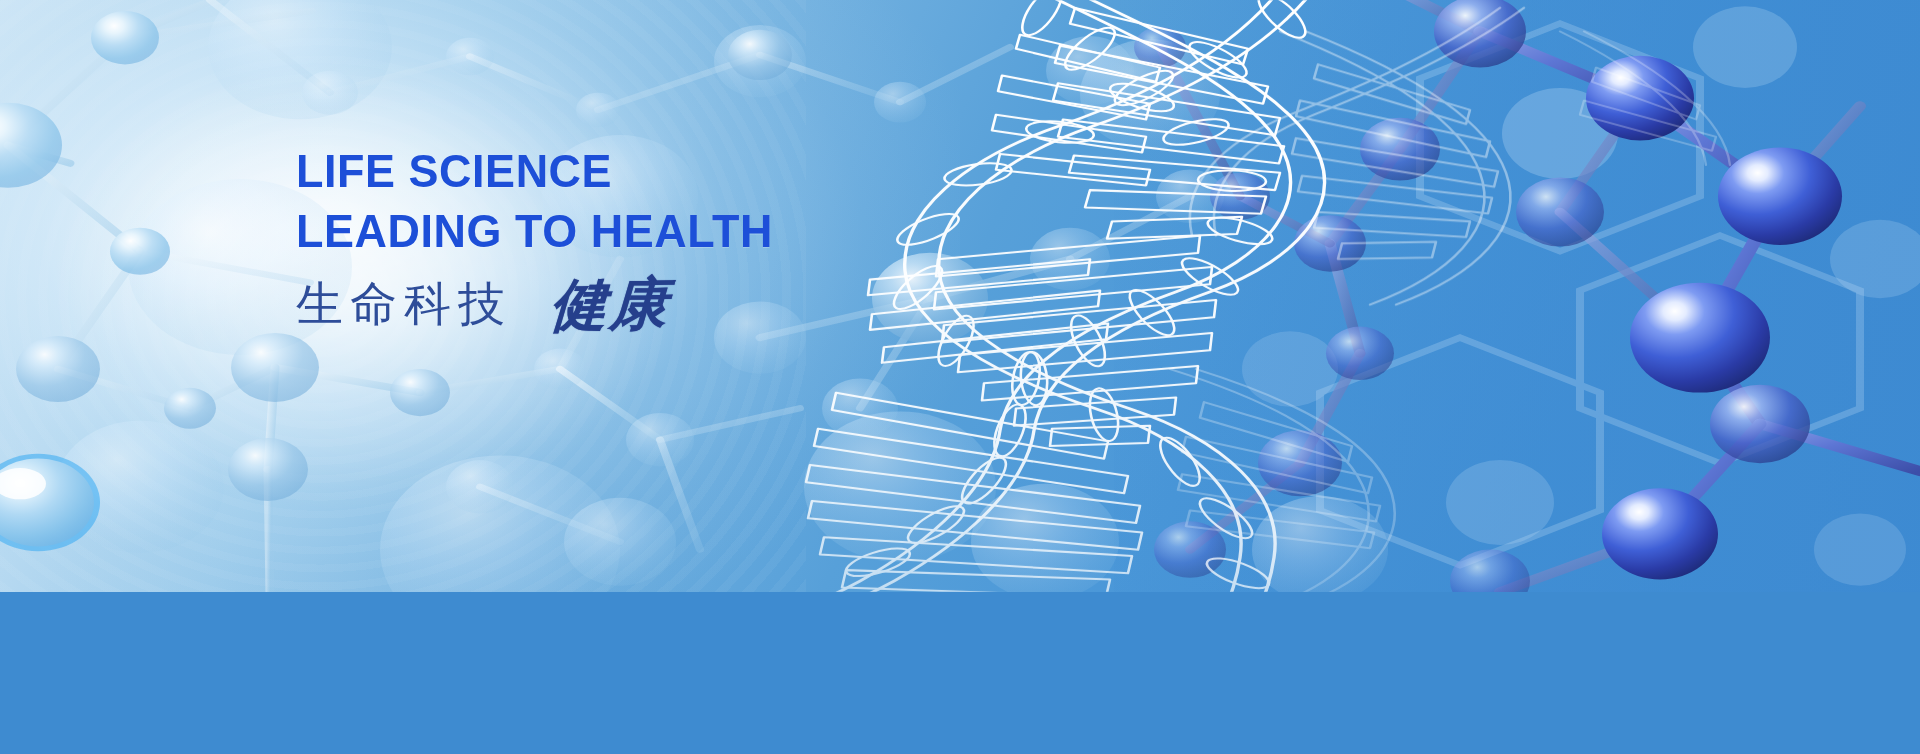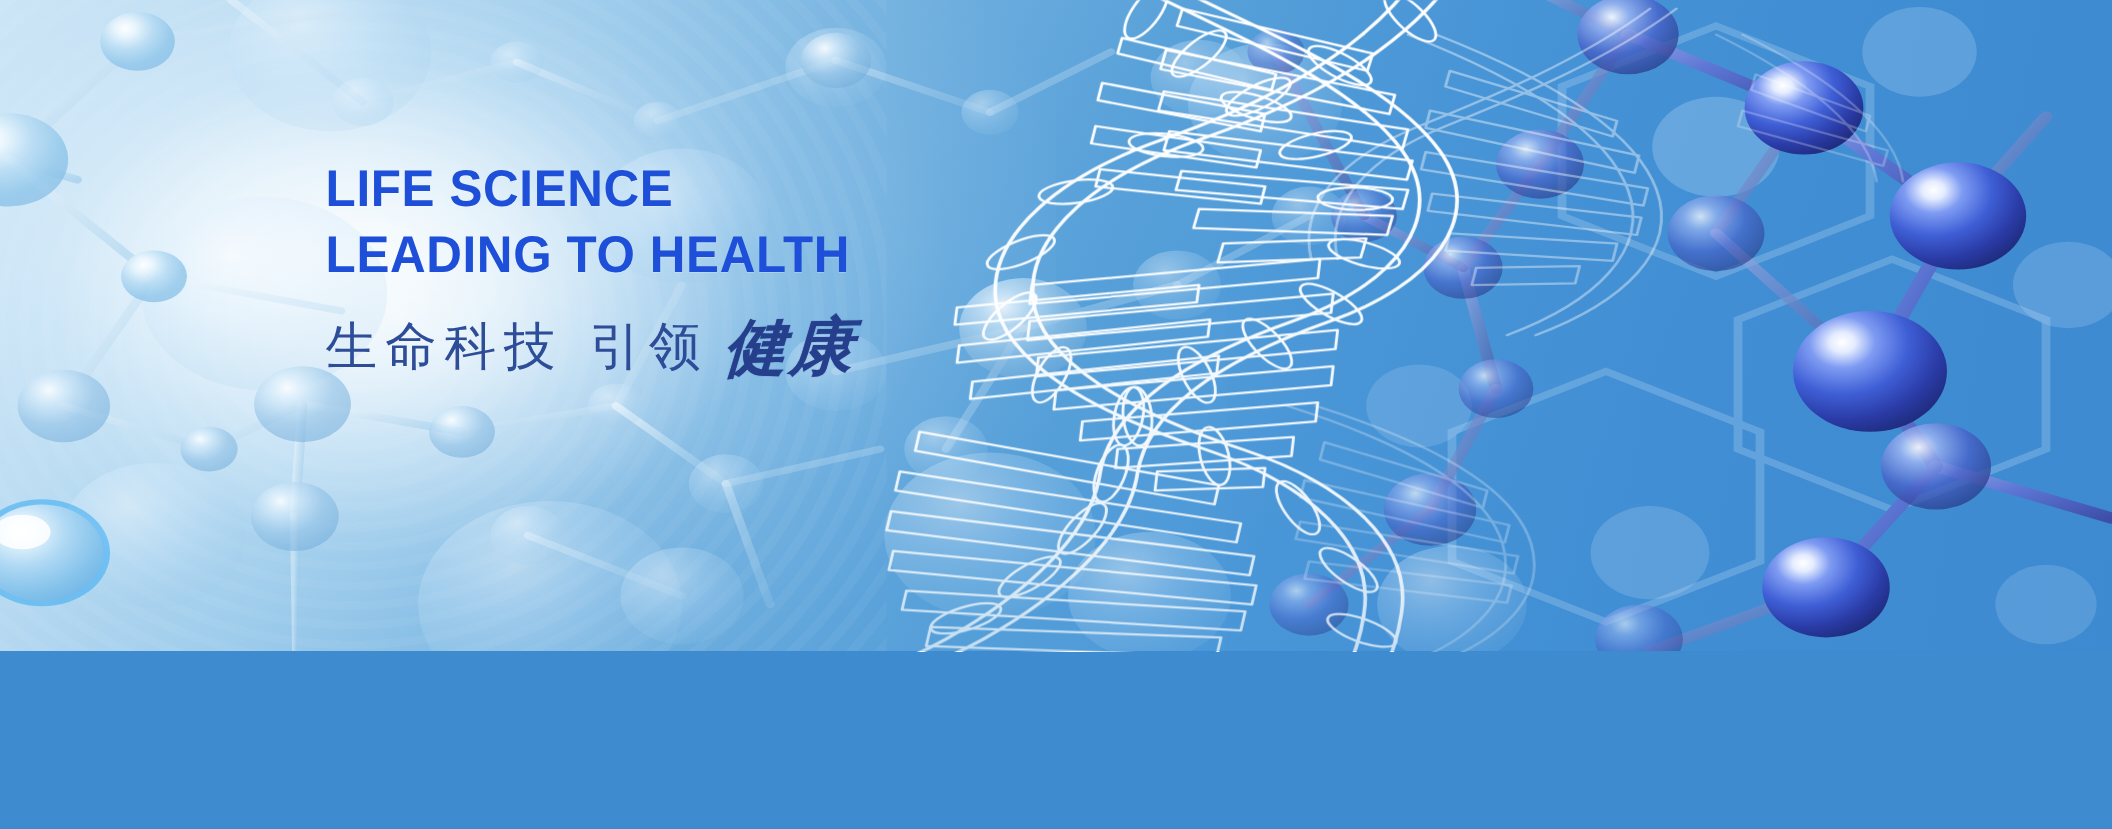--- a/index.html
+++ b/index.html
@@ -83,21 +83,21 @@
     letter-spacing:.6px;
     color:#1d4fd8;
     white-space:nowrap;
     transform:scaleX(.955);
     transform-origin:left center;
     text-shadow:0 1px 0 rgba(255,255,255,.22);
   }
   .headline.l2{ margin-top:2px; }
 
   .cn-line{
-    margin-top:26px;
+    margin-top:14px;
     display:flex;
     align-items:center;
     white-space:nowrap;
   }
   .cn-a{
     font-family:"DejaVu Sans","Liberation Sans", sans-serif;
     font-size:47px;
     line-height:60px;
     letter-spacing:7px;
     color:#2e4d99;
@@ -465,18 +465,17 @@
     </g>
   </svg>
 
   <div class="copy">
     <div class="headline l1">LIFE SCIENCE</div>
     <div class="headline l2">LEADING TO HEALTH</div>
 
     <div class="cn-line">
       <span class="cn-a">生命科技</span>
       <span class="cn-gap"></span>
-      <span class="cn-a">引领</span>
       <span class="cn-b">健康</span>
     </div>
   </div>
 
 </div>
 
 </body></html>

